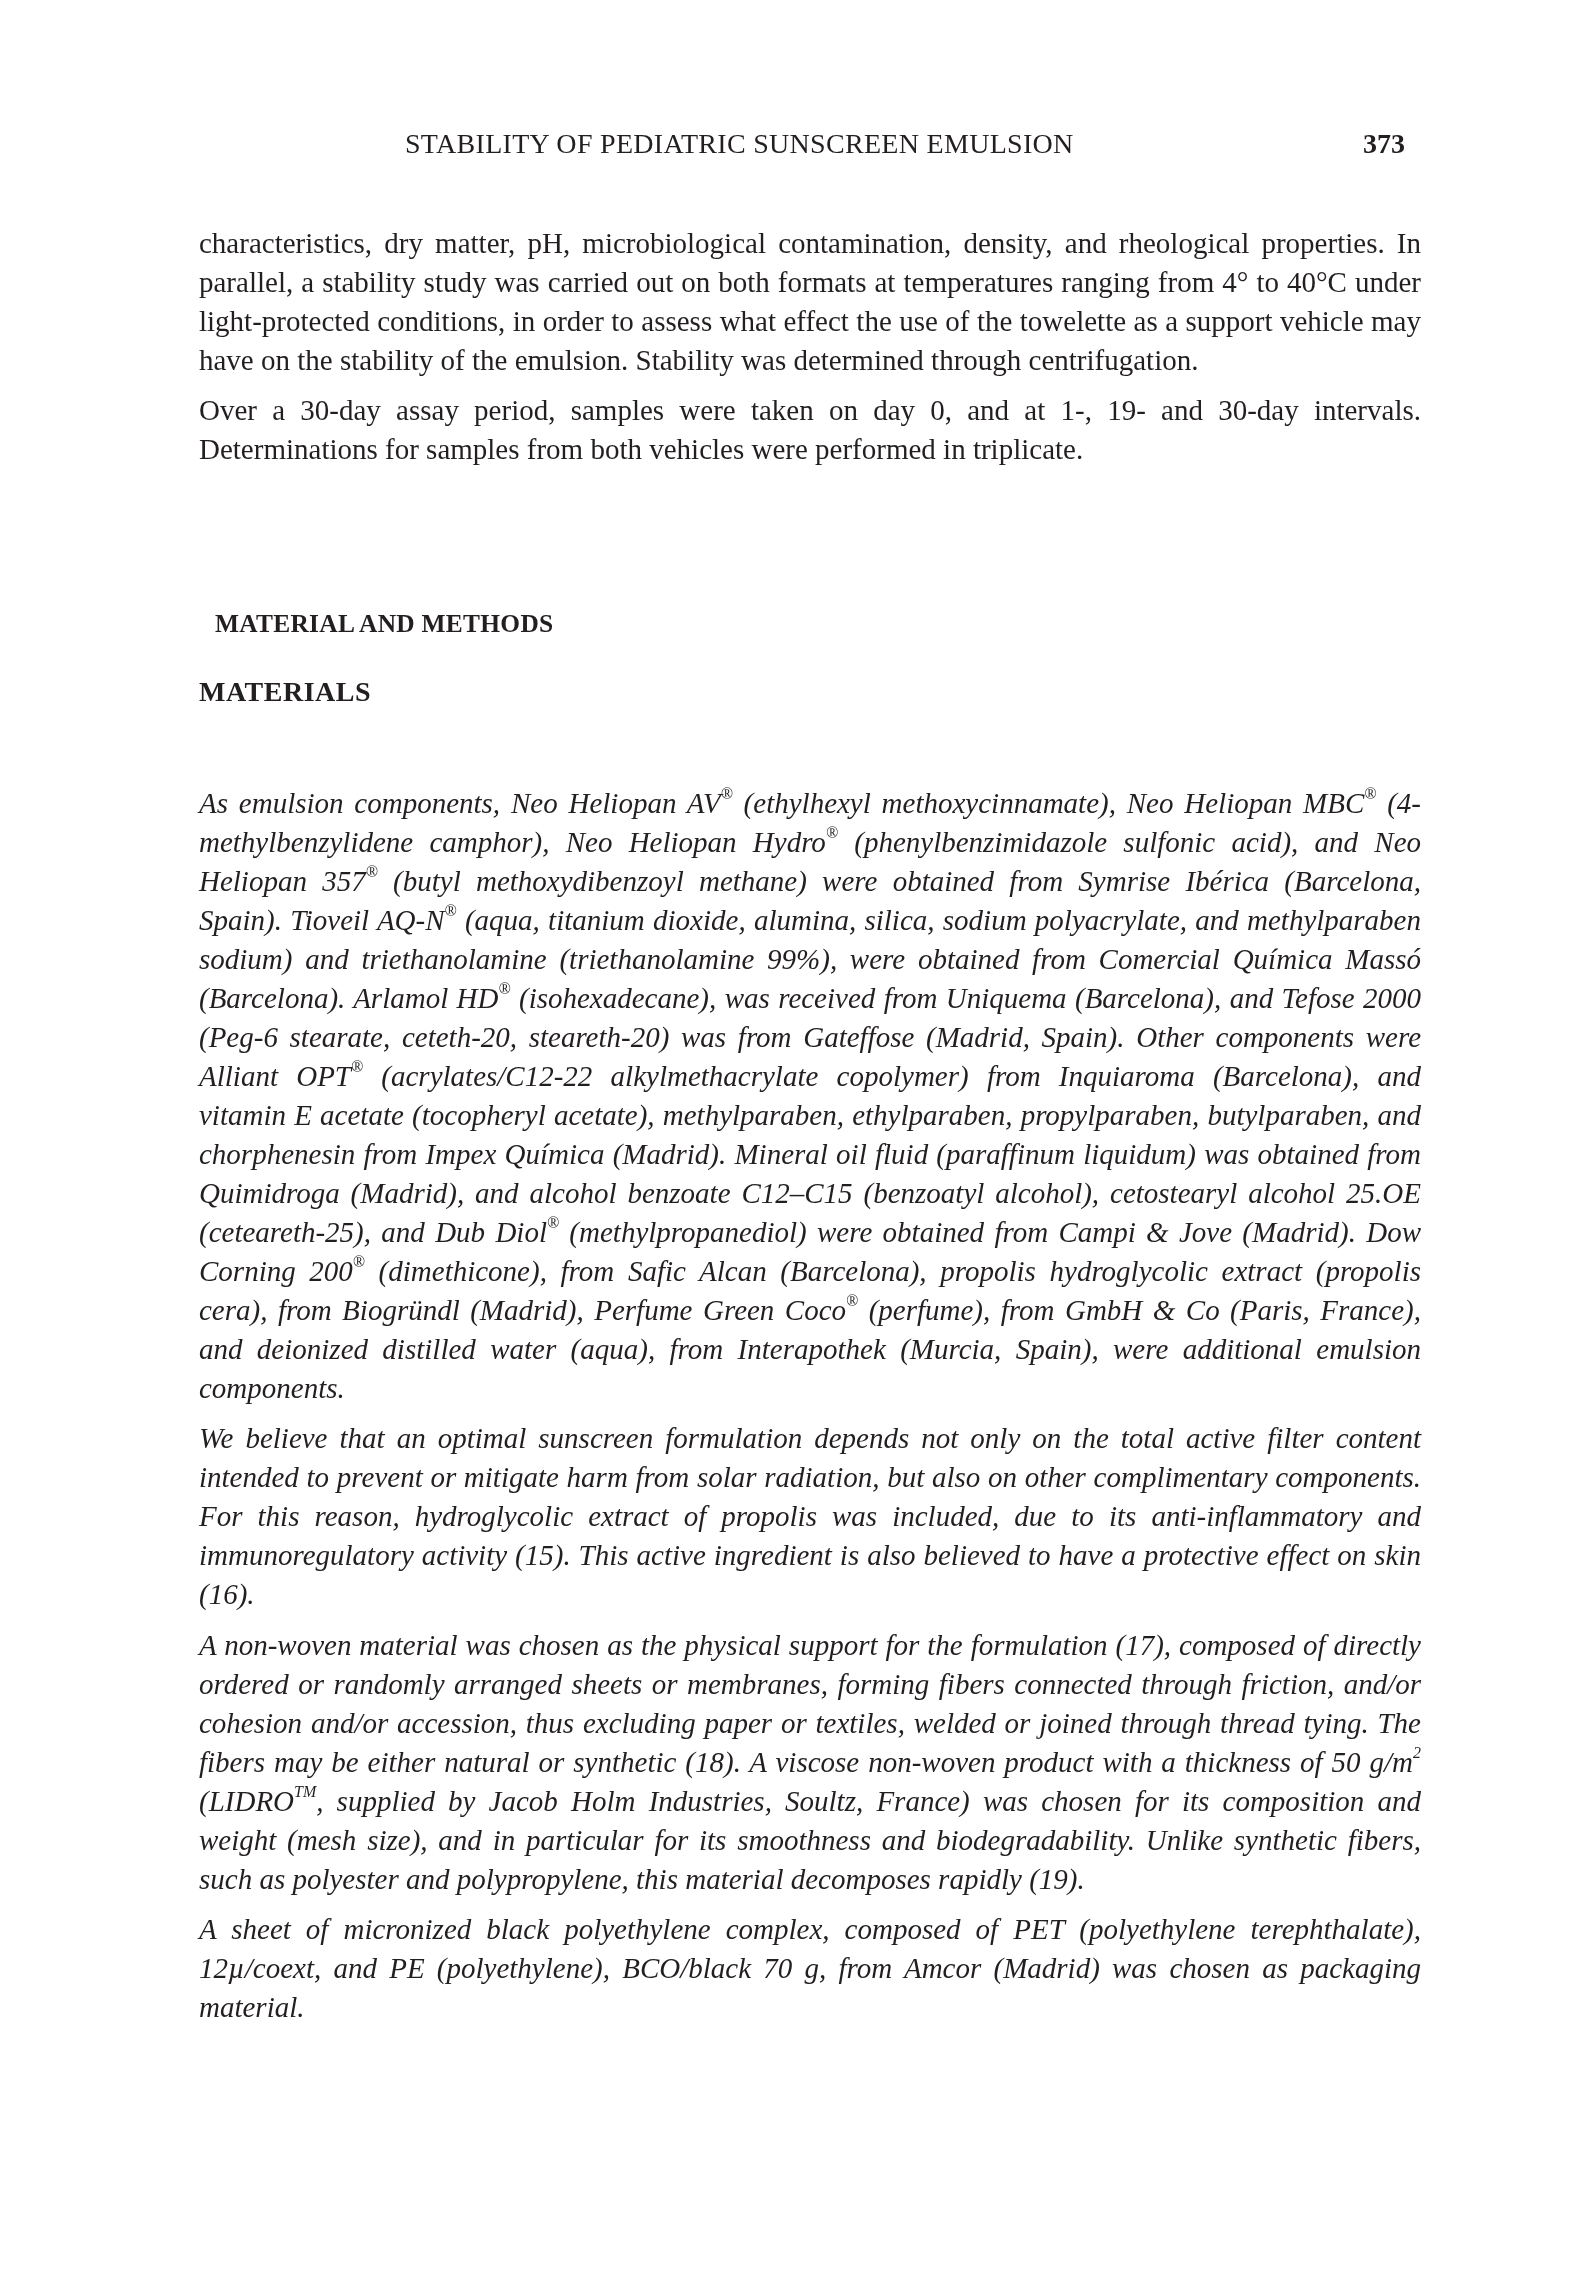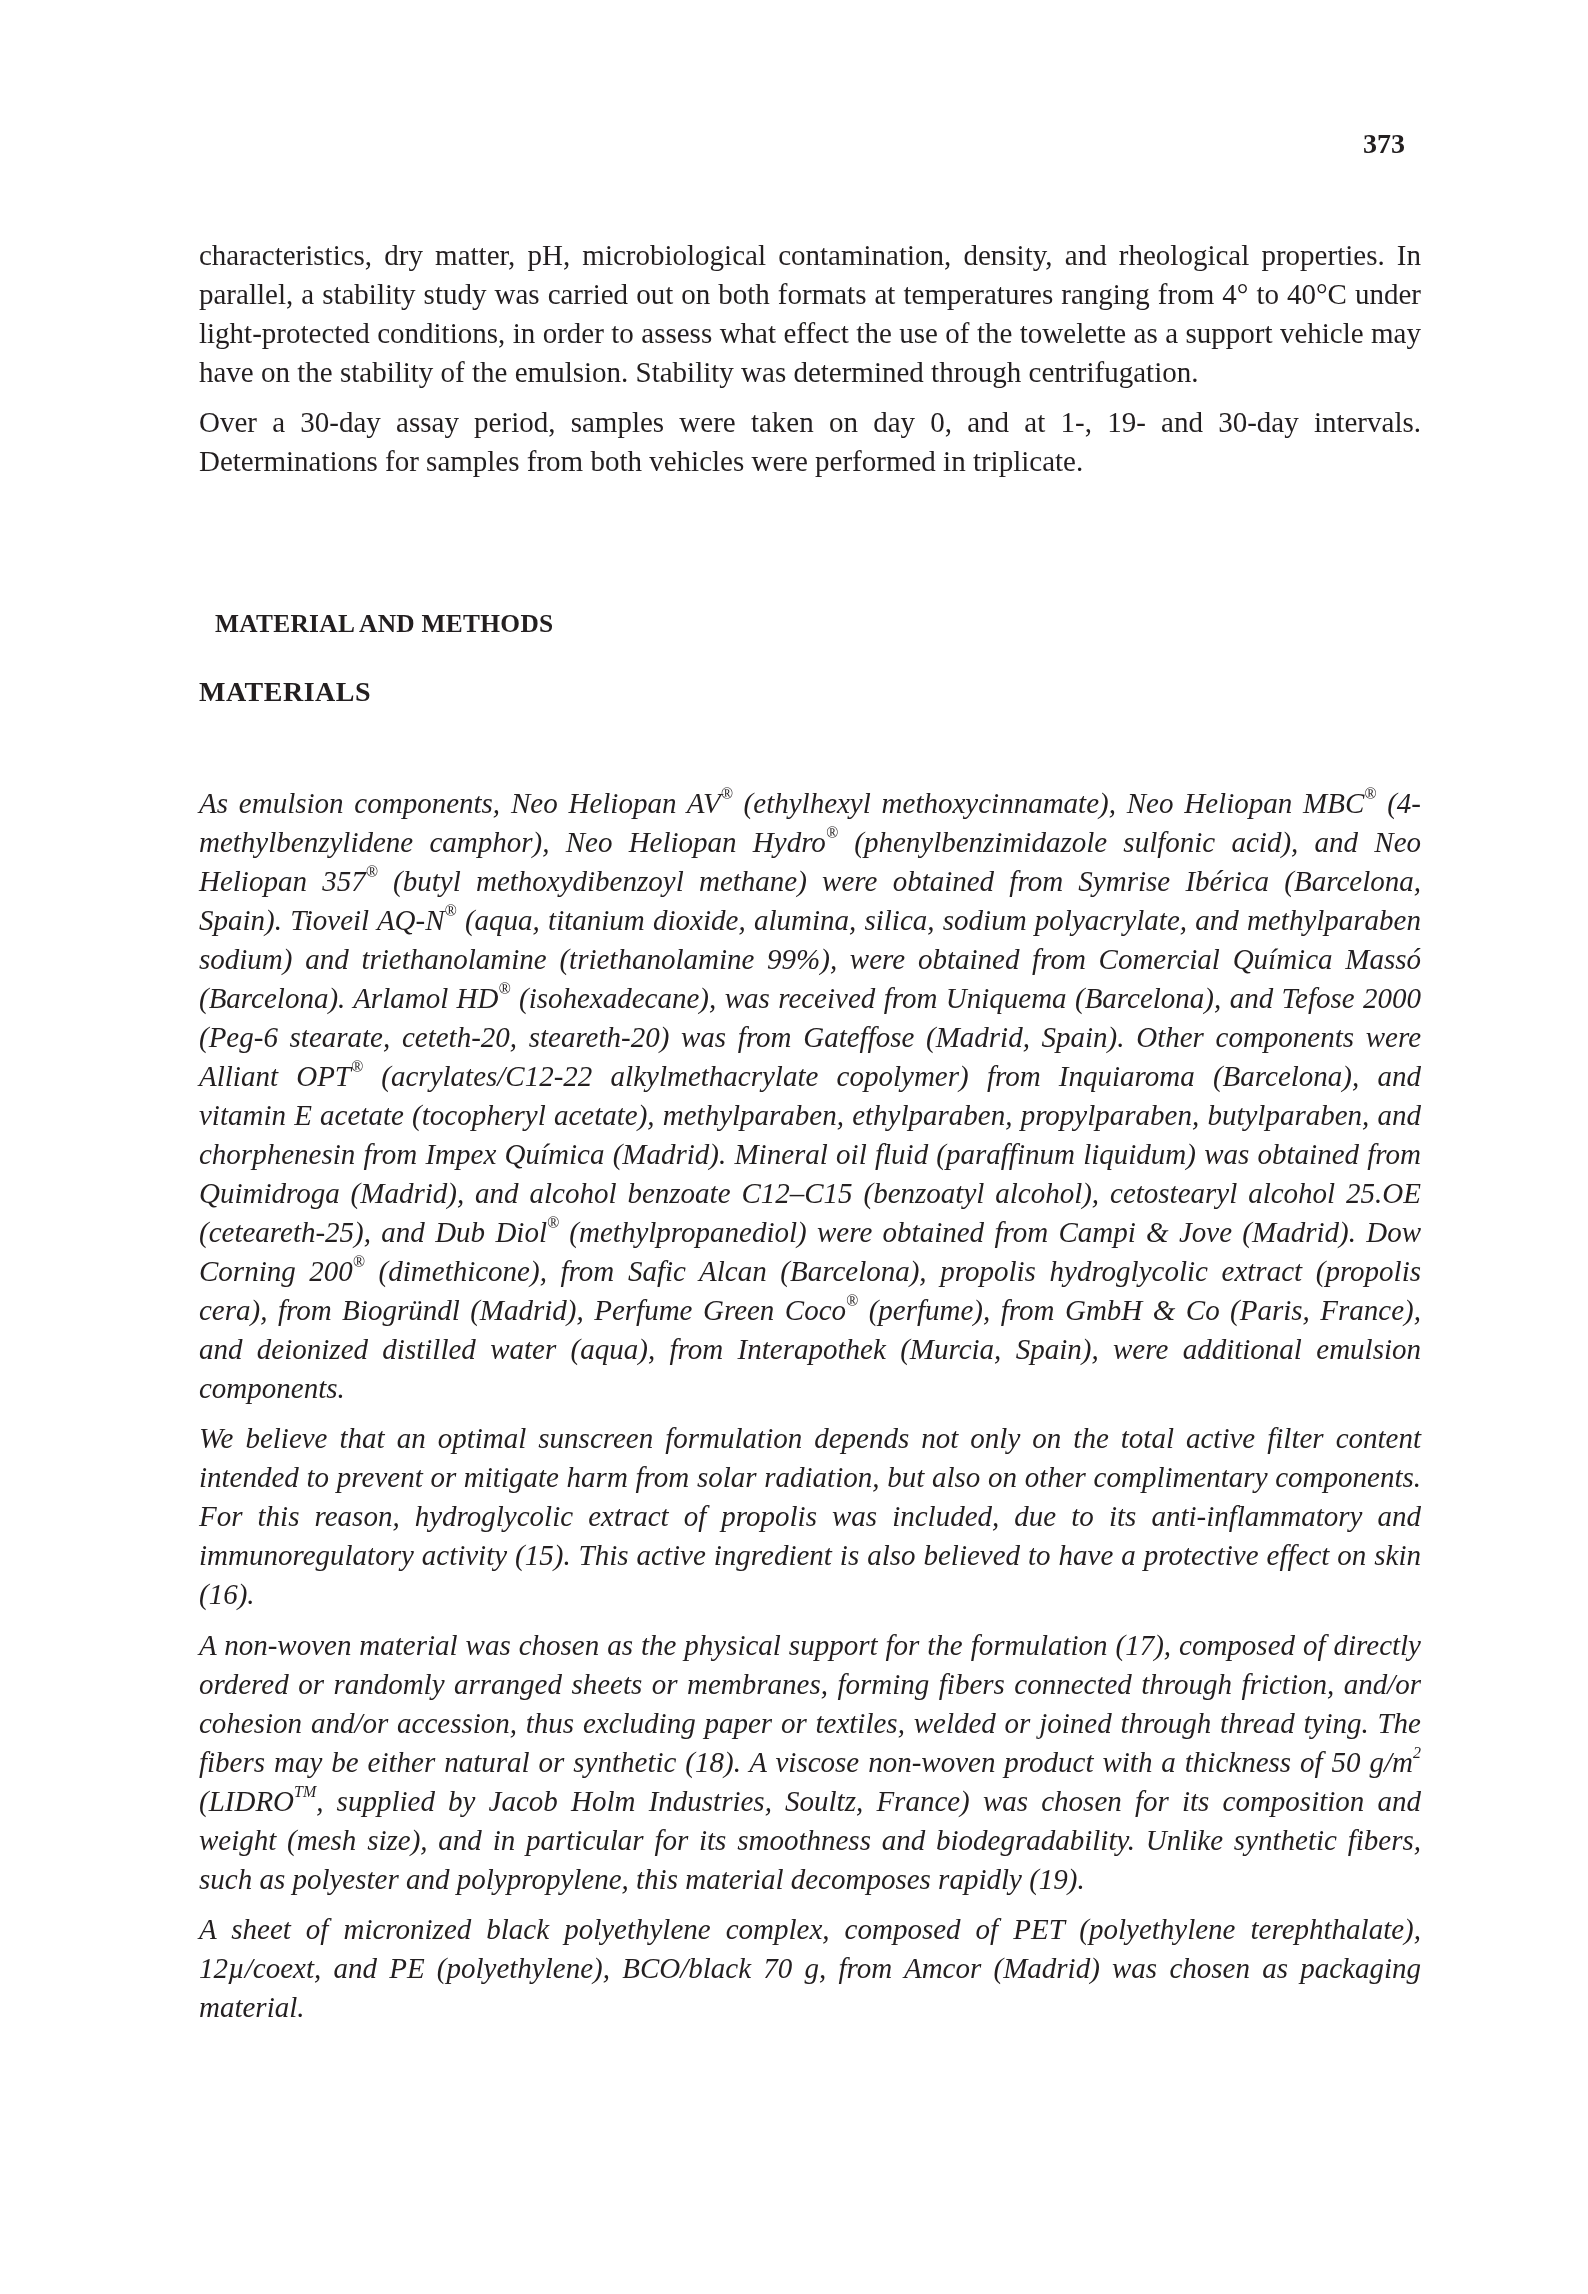--- a/index.html
+++ b/index.html
@@ -28,24 +28,25 @@
   }
   .subsection-heading {
     position: absolute; left: 199px; top: 676px; font-size: 28px; letter-spacing: 0.5px;
   }
   sup { font-size: 0.55em; line-height: 0; vertical-align: 0.85em; }
 </style>
 </head>
 <body>
 
 <header class="running-head">
+  <span class="running-title">STABILITY OF PEDIATRIC SUNSCREEN EMULSION</span>
   <span class="page-number">373</span>
 </header>
 
-<div class="body-text" style="top:224px;margin-top:12px;">
+<div class="body-text" style="top:224px;">
   <p>characteristics, dry matter, pH, microbiological contamination, density, and rheological properties. In parallel, a stability study was carried out on both formats at temperatures ranging from 4° to 40°C under light-protected conditions, in order to assess what effect the use of the towelette as a support vehicle may have on the stability of the emulsion. Stability was determined through centrifugation.</p>
   <p>Over a 30-day assay period, samples were taken on day 0, and at 1-, 19- and 30-day in­tervals. Determinations for samples from both vehicles were performed in triplicate.</p>
 </div>
 
 <h2 class="section-heading" style="margin:16px;">MATERIAL AND METHODS</h2>
 <h3 class="subsection-heading" style="margin:0;">MATERIALS</h3>
 
 <div class="body-text" style="top:784px;font-style:italic;">
   <p>As emulsion components, Neo Heliopan AV<sup>®</sup> (ethylhexyl methoxycinnamate), Neo Heliopan MBC<sup>®</sup> (4-methylbenzylidene camphor), Neo Heliopan Hydro<sup>®</sup> (phenylbenz­imidazole sulfonic acid), and Neo Heliopan 357<sup>®</sup> (butyl methoxydibenzoyl methane) were obtained from Symrise Ibérica (Barcelona, Spain). Tioveil AQ-N<sup>®</sup> (aqua, tita­nium dioxide, alumina, silica, sodium polyacrylate, and methylparaben sodium) and triethanolamine (triethanolamine 99%), were obtained from Comercial Química Massó (Barcelona). Arlamol HD<sup>®</sup> (isohexadecane), was received from Uniquema (Barcelona), and Tefose 2000 (Peg-6 stearate, ceteth-20, steareth-20) was from Gateffose (Madrid, Spain). Other components were Alliant OPT<sup>®</sup> (acrylates/C12-22 alkylmethacrylate co­polymer) from Inquiaroma (Barcelona), and vitamin E acetate (tocopheryl acetate), methylparaben, ethylparaben, propylparaben, butylparaben, and chorphenesin from Impex Química (Madrid). Mineral oil fluid (paraffinum liquidum) was obtained from Quimidroga (Madrid), and alcohol benzoate C12–C15 (benzoatyl alcohol), cetostearyl alcohol 25.OE (ceteareth-25), and Dub Diol<sup>®</sup> (methylpropanediol) were obtained from Campi &amp; Jove (Madrid). Dow Corning 200<sup>®</sup> (dimethicone), from Safic Alcan (Barce­lona), propolis hydroglycolic extract (propolis cera), from Biogründl (Madrid), Perfume Green Coco<sup>®</sup> (perfume), from GmbH &amp; Co (Paris, France), and deionized distilled wa­ter (aqua), from Interapothek (Murcia, Spain), were additional emulsion components.</p>
   <p>We believe that an optimal sunscreen formulation depends not only on the total active filter content intended to prevent or mitigate harm from solar radiation, but also on other complimentary components. For this reason, hydroglycolic extract of propolis was in­cluded, due to its anti-inflammatory and immunoregulatory activity (15). This active ingredient is also believed to have a protective effect on skin (16).</p>

